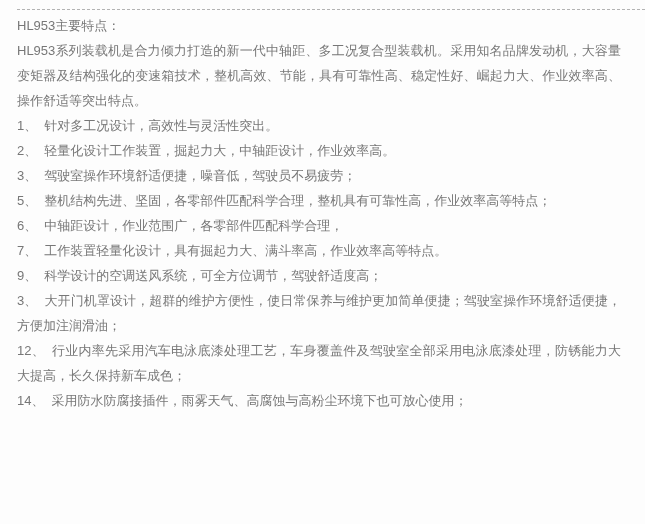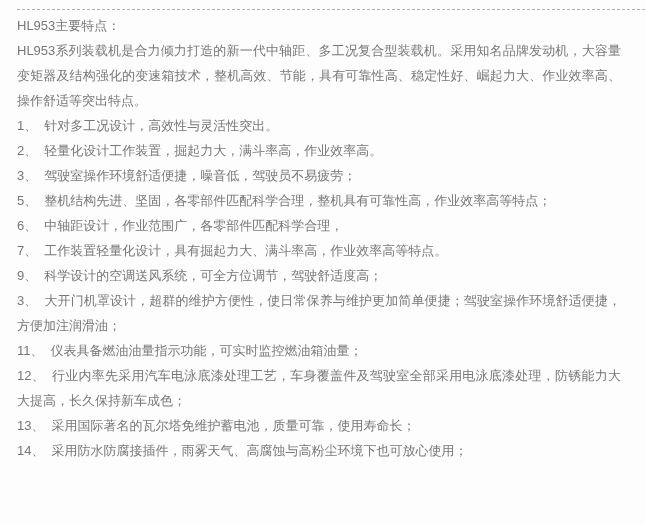--- a/index.html
+++ b/index.html
@@ -47,25 +47,23 @@
 </head>
 <body>
 
 <div class="page">
   <div class="divider"></div>
   <div class="content">
     <p class="no-justify">HL953主要特点：</p>
     <p>HL953系列装载机是合力倾力打造的新一代中轴距、多工况复合型装载机。采用知名品牌发动机，大容量变矩器及结构强化的变速箱技术，整机高效、节能，具有可靠性高、稳定性好、崛起力大、作业效率高、操作舒适等突出特点。</p>
 
     <p><span class="num">1、</span><span>针对多工况设计，高效性与灵活性突出。</span></p>
-    <p><span class="num">2、</span><span>轻量化设计工作装置，掘起力大，满斗率高，作业效率高。</span></p>
+    <p><span class="num">2、</span><span>轻量化设计工作装置，掘起力大，中轴距设计，作业效率高。</span></p>
     <p><span class="num">3、</span><span>驾驶室操作环境舒适便捷，噪音低，驾驶员不易疲劳；</span></p>
     <p><span class="num">5、</span><span>整机结构先进、坚固，各零部件匹配科学合理，整机具有可靠性高，作业效率高等特点；</span></p>
     <p><span class="num">6、</span><span>中轴距设计，作业范围广，各零部件匹配科学合理，</span></p>
     <p><span class="num">7、</span><span>工作装置轻量化设计，具有掘起力大、满斗率高，作业效率高等特点。</span></p>
     <p><span class="num">9、</span><span>科学设计的空调送风系统，可全方位调节，驾驶舒适度高；</span></p>
     <p><span class="num">3、</span><span>大开门机罩设计，超群的维护方便性，使日常保养与维护更加简单便捷；驾驶室操作环境舒适便捷，方便加注润滑油；</span></p>
-    <p><span class="num">11、</span><span>仪表具备燃油油量指示功能，可实时监控燃油箱油量；</span></p>
     <p><span class="num">12、</span><span>行业内率先采用汽车电泳底漆处理工艺，车身覆盖件及驾驶室全部采用电泳底漆处理，防锈能力大大提高，长久保持新车成色；</span></p>
-    <p><span class="num">13、</span><span>采用国际著名的瓦尔塔免维护蓄电池，质量可靠，使用寿命长；</span></p>
     <p><span class="num">14、</span><span>采用防水防腐接插件，雨雾天气、高腐蚀与高粉尘环境下也可放心使用；</span></p>
   </div>
 </div>
 
 </body></html>

